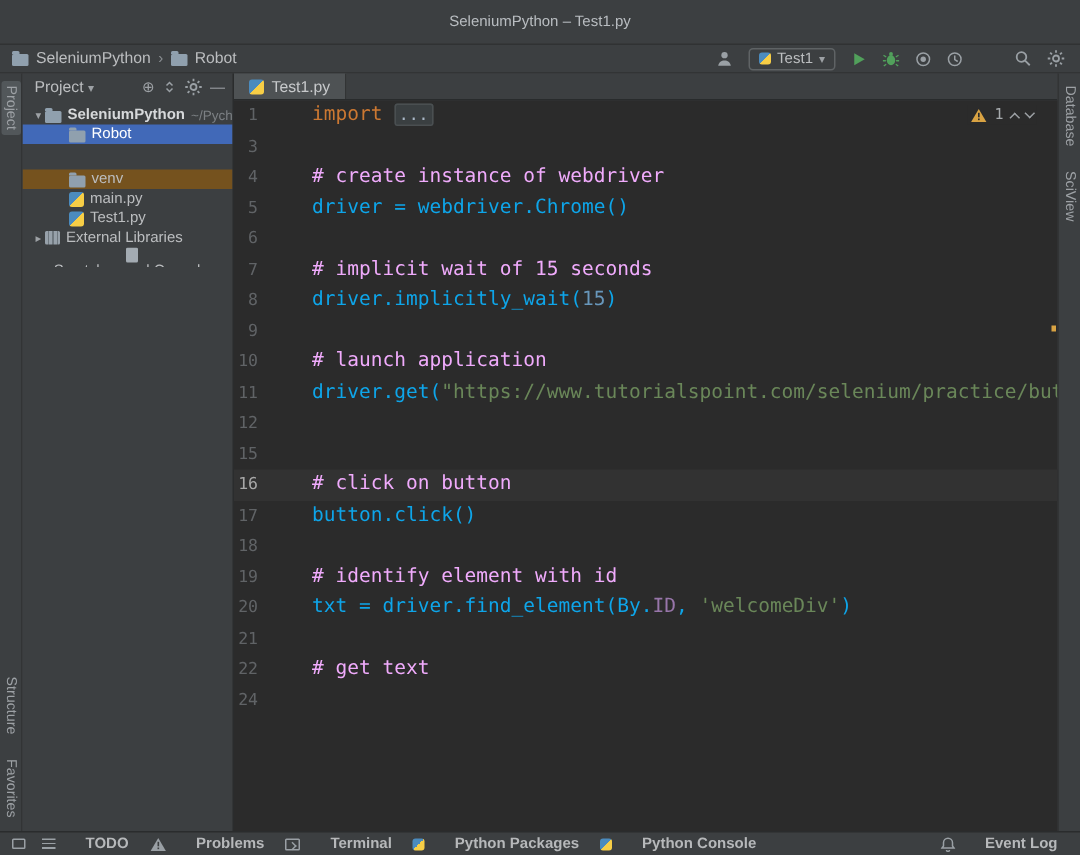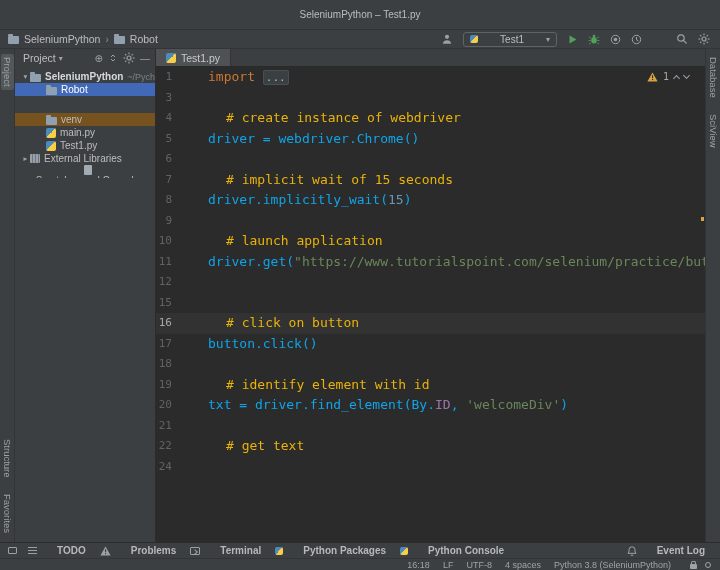--- a/index.html
+++ b/index.html
@@ -11,21 +11,21 @@
   .titlebar { height:30px; background:#3c3f41; display:flex; align-items:center; justify-content:center;
               font-size:10px; color:#b9bdc1; border-bottom:1px solid #303233; flex:none; }
 
   
   .toolbar { height:19px; background:#3c3f41; display:flex; align-items:center; justify-content:space-between;
              padding:0 10px 0 8px; border-bottom:1px solid #323435; flex:none; }
   .nav { display:flex; align-items:center; gap:5px; font-size:10.5px; color:#bcbec0; }
   .nav-sep { color:#8a8e92; font-size:10px; }
   .toolbar-right { display:flex; align-items:center; gap:10px; }
   .run-pill { height:15px; border:1px solid #5f6365; border-radius:3px; display:flex; align-items:center;
-              gap:22px; padding:0 6px; font-size:10px; color:#bcbec0; }
+              gap:4px; padding:0 6px; font-size:10px; color:#bcbec0; }
   .pill-chev { font-size:8px; color:#9da1a5; }
   .tb-icon { display:flex; align-items:center; }
   .tb-gap { width:14px; }
 
   
   .main { flex:1; display:flex; min-height:0; }
   .stripe { width:15px; background:#3c3f41; display:flex; flex-direction:column; align-items:center;
             padding:5px 0 6px 0; flex:none; }
   .stripe.left { border-right:1px solid #323435; }
   .stripe.right { border-left:1px solid #323435; }
@@ -57,21 +57,21 @@
   .tab { display:flex; align-items:center; gap:5px; padding:0 10px; font-size:10.5px; color:#c7c9cb;
          background:#4e5254; border-right:1px solid #323435; }
   .editor { flex:1; position:relative; background:#2b2b2b; overflow:hidden;
             font-family:"DejaVu Sans Mono","Liberation Mono",monospace; }
   .ed-row { display:flex; height:20.5px; line-height:20.5px; }
   .ed-row.current { background:#323232; }
   .gut { width:52px; flex:none; text-align:right; padding-right:36px; color:#606366; font-size:11px; position:relative; }
   .ed-row.current .gut { color:#a8a8a8; }
   .code { flex:1; white-space:pre; overflow:hidden; font-size:13px; color:#a9b7c6; }
   .tok-k  { color:var(--kw,#cc7832); }
-  .tok-c  { color:#eab308;margin-left:18px; }
+  .tok-c  { color:#f0abfc; }
   .tok-s  { color:#6a8759; }
   .tok-num{ color:#6897bb; }
   .tok-d  { color:#0ea5e9; }
   .tok-b  { color:#c9b458; }
   .tok-cn { color:#9876aa; }
   .tok-f  { color:#a9b7c6; background:#3a3f41; border:1px solid #4a4f51; border-radius:2px; padding:0 2px; font-size:11px; }
   .inspections { position:absolute; top:3px; right:14px; display:flex; align-items:center; gap:5px;
                  font-size:10px; color:#a6aaad; background:#2b2b2b; padding:1px 2px; }
   .chev-up,.chev-down { width:5px; height:5px; border-left:1.5px solid #9da1a5; border-top:1.5px solid #9da1a5; }
   .chev-up { transform:rotate(45deg); margin-top:3px; }
@@ -423,27 +423,14 @@
             <svg width="10" height="10" viewBox="0 0 10 10">
               <path d="M5 0.8a3 3 0 0 1 3 3v2.2l1 1.3H1l1-1.3V3.8a3 3 0 0 1 3-3z" fill="none" stroke="#9aa0a5" stroke-width="1"></path>
               <path d="M4 8.6a1 1 0 0 0 2 0" stroke="#9aa0a5" fill="none"></path>
             </svg>
           </span>
           <span>Event Log</span>
         </div>
       </div>
   </div>
 
-  <div class="statusbar">
-    <div style="display:flex;gap:13px;align-items:center">
-        <span>16:18</span>
-        <span>LF</span>
-        <span>UTF-8</span>
-        <span>4 spaces</span>
-        <span>Python 3.8 (SeleniumPython)</span>
-      </div>
-    <div class="sb-icons">
-      <span class="ic-lock"></span>
-      <span class="ic-dot"></span>
-    </div>
-  </div>
 
 </div>
 
 </body></html>

